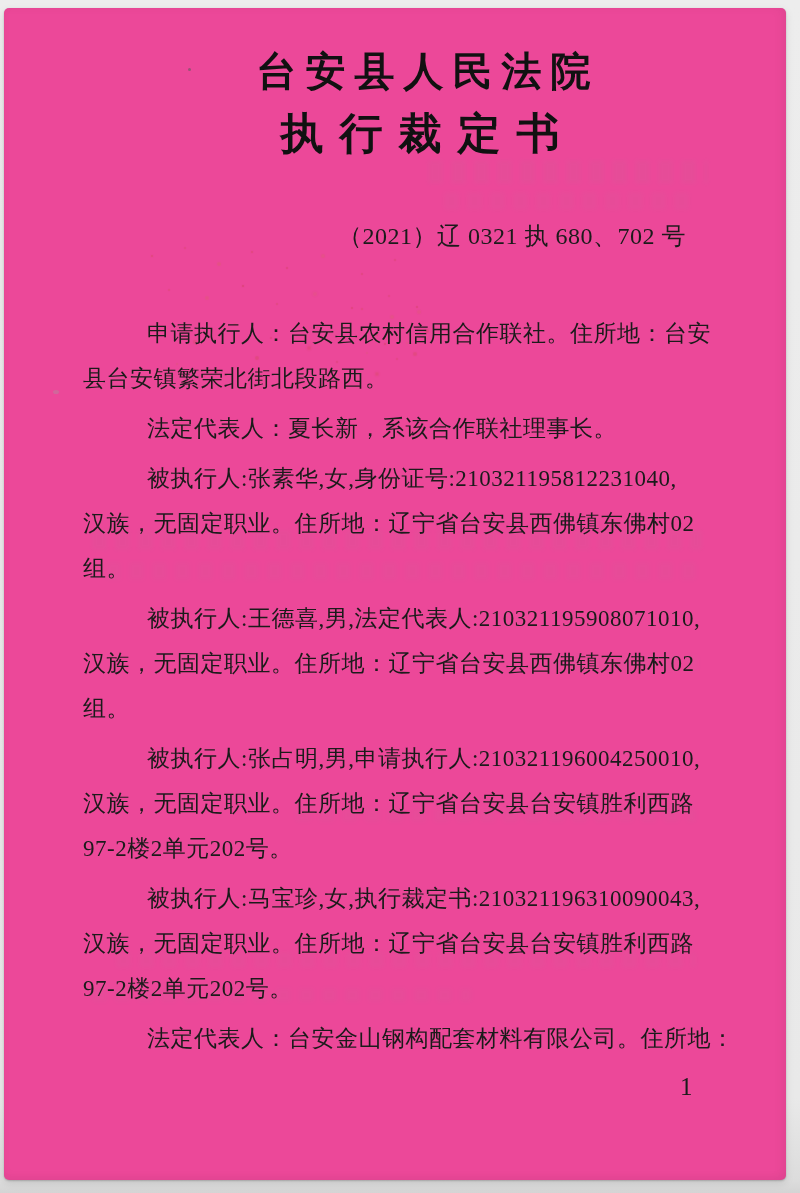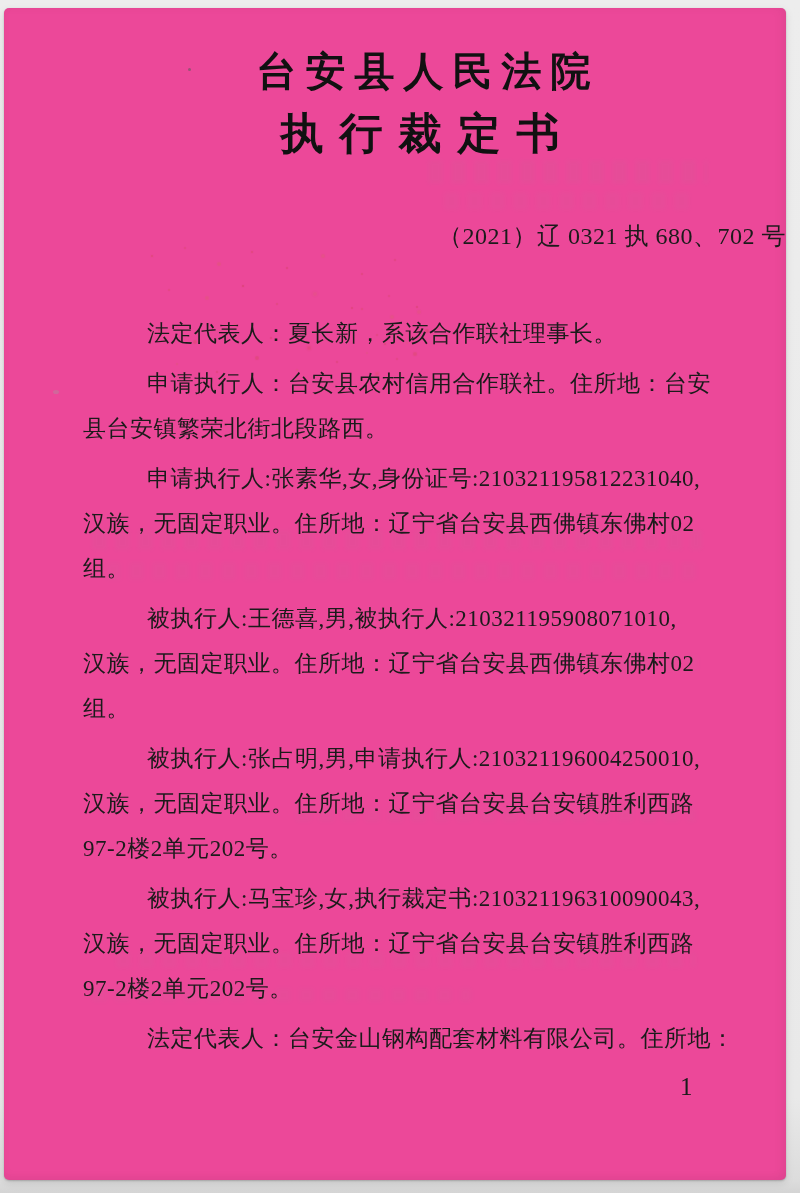--- a/index.html
+++ b/index.html
@@ -30,21 +30,21 @@
   .doc-title {
     position: absolute; left: 0; right: 0; top: 102px;
     padding-left: 66px;
     text-align: center;
     font-size: 43px; font-weight: 600; color: #111;
     letter-spacing: 16px; line-height: 1.1;
     white-space: nowrap;
   }
   .case-no {
     position: absolute; left: 0; right: 0; top: 212px;
-    text-align: right; 
+    text-align: right; padding-right: 100px;
     font-size: 24px; color: #1b1b1b; line-height: 32px;
     letter-spacing: 0.5px;
     white-space: nowrap;
   }
   .body-text {
     position: absolute; left: 79px; top: 303px; right: 60px;
     font-size: 23px; color: #1b1b1b;
     letter-spacing: 0.5px;
   }
   .paragraph { margin-top: 5px; }
@@ -121,33 +121,33 @@
   <div class="ghost g8"></div>
   <div class="speck s1"></div>
   <div class="speck s2"></div>
 
   <h1 class="court">台安县人民法院</h1>
   <h2 class="doc-title">执行裁定书</h2>
   <div class="case-no">（2021）辽 0321 执 680、702 号</div>
 
   <div class="body-text">
       <div class="paragraph">
-        <div class="line first">法定代表人：夏长新，系该合作联社理事长。</div>
-      </div>
-      <div class="paragraph">
         <div class="line first">申请执行人：台安县农村信用合作联社。住所地：台安</div>
         <div class="line">县台安镇繁荣北街北段路西。</div>
       </div>
       <div class="paragraph">
-        <div class="line first">申请执行人:张素华,女,身份证号:210321195812231040,</div>
+        <div class="line first">法定代表人：夏长新，系该合作联社理事长。</div>
+      </div>
+      <div class="paragraph">
+        <div class="line first">被执行人:张素华,女,身份证号:210321195812231040,</div>
         <div class="line">汉族，无固定职业。住所地：辽宁省台安县西佛镇东佛村02</div>
         <div class="line">组。</div>
       </div>
       <div class="paragraph">
-        <div class="line first">被执行人:王德喜,男,被执行人:210321195908071010,</div>
+        <div class="line first">被执行人:王德喜,男,法定代表人:210321195908071010,</div>
         <div class="line">汉族，无固定职业。住所地：辽宁省台安县西佛镇东佛村02</div>
         <div class="line">组。</div>
       </div>
       <div class="paragraph">
         <div class="line first">被执行人:张占明,男,申请执行人:210321196004250010,</div>
         <div class="line">汉族，无固定职业。住所地：辽宁省台安县台安镇胜利西路</div>
         <div class="line">97-2楼2单元202号。</div>
       </div>
       <div class="paragraph">
         <div class="line first">被执行人:马宝珍,女,执行裁定书:210321196310090043,</div>

